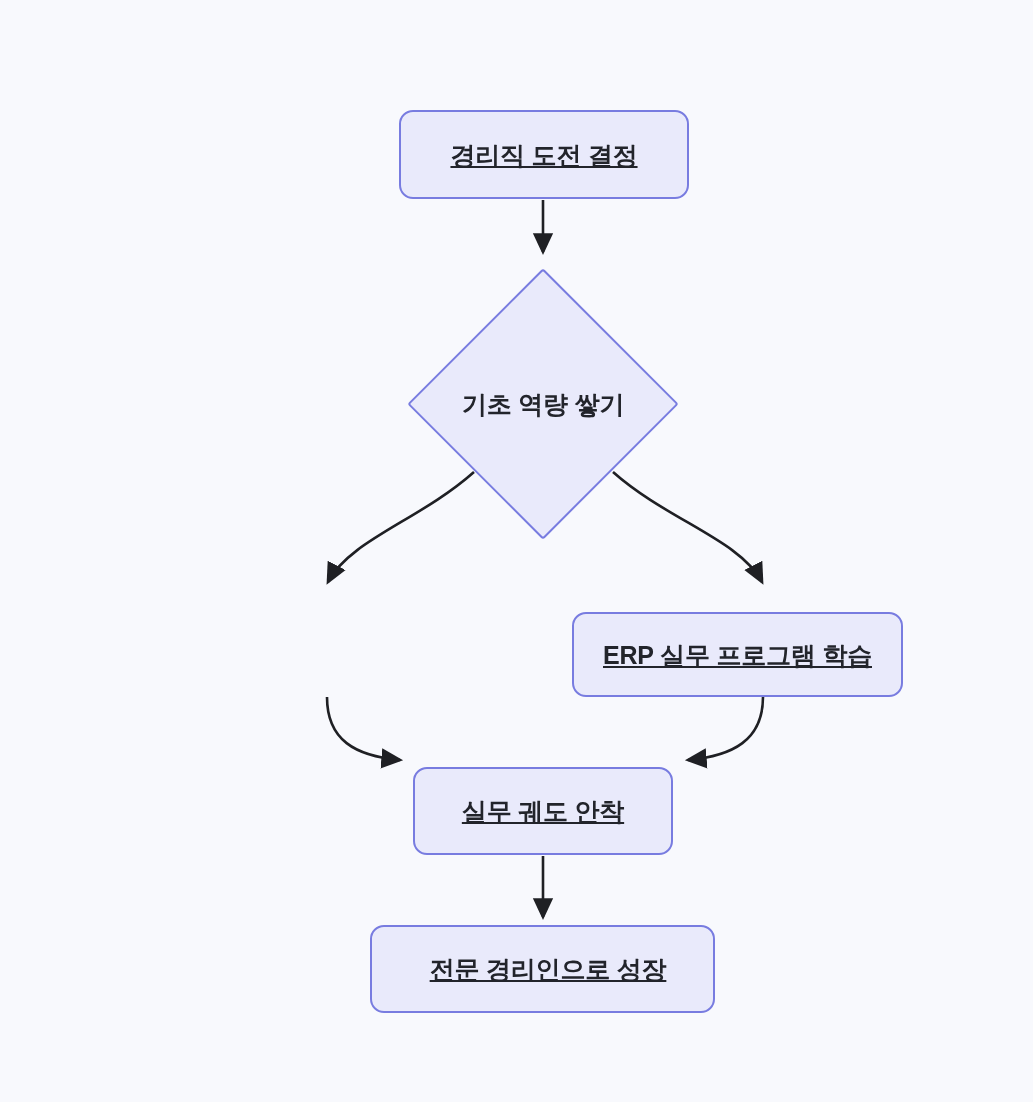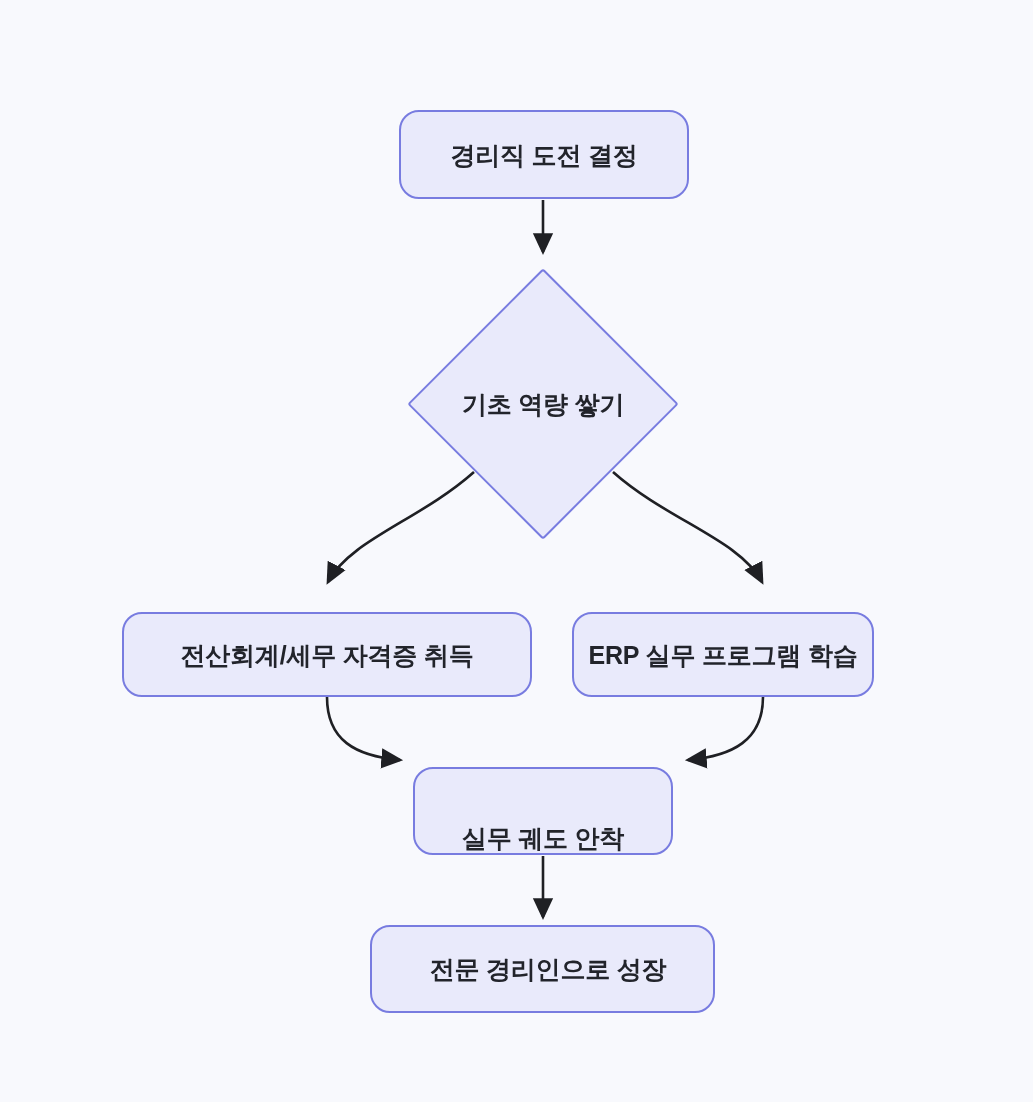--- a/index.html
+++ b/index.html
@@ -34,41 +34,42 @@
     background: #e9eafb;
     border: 2px solid #787ce0;
     color: #22242b;
     font-size: 25px;
     font-weight: bold;
     letter-spacing: -0.2px;
     text-align: center;
     z-index: 2;
   }
   .node.rounded {
-    border-radius: 20px;
+    border-radius: 14px;
+    text-decoration: underline;
   }
   .node-label {
     display: block;
     line-height: 1.2;
     white-space: nowrap;
   }
   
   .node.diamond {
     border-radius: 3px;
     transform: rotate(45deg);
   }
   .node.diamond .node-label {
     transform: rotate(-45deg);
   }
 
   #node-start    { left: 399px; top: 110px;  width: 290px; height: 89px; }
   #node-decision { left: 447px; top: 308px;  width: 192px; height: 192px; }
   #node-cert     { left: 122px; top: 612px;  width: 410px; height: 85px; }
-  #node-erp      { left: 572px; top: 612px;  width: 302px; height: 85px; }
-  #node-settle   { left: 413px; top: 767px;  width: 260px; height: 88px; align-items: flex-end; }
+  #node-erp      { left: 572px; top: 612px;  width: 331px; height: 85px; }
+  #node-settle   { left: 413px; top: 767px;  width: 260px; height: 88px; }
   #node-grow     { left: 370px; top: 925px;  width: 345px; height: 88px; padding-left: 11px; }
 </style>
 </head>
 <body>
 
 <div id="flowchart-root">
 
   <svg id="edge-layer" viewBox="0 0 1033 1102" width="1033" height="1102" xmlns="http://www.w3.org/2000/svg">
     <defs>
       <marker id="arrowhead" markerWidth="9" markerHeight="9" refX="7.2" refY="4.5" orient="auto" markerUnits="strokeWidth">
@@ -90,23 +91,20 @@
   </svg>
 
   <div id="node-start" class="node rounded">
     <span class="node-label">경리직 도전 결정</span>
   </div>
 
   <div id="node-decision" class="node diamond">
     <span class="node-label">기초 역량 쌓기</span>
   </div>
 
-  <div id="node-cert" class="node rounded">
-    <span class="node-label">전산회계/세무 자격증 취득</span>
-  </div>
 
   <div id="node-erp" class="node rounded">
     <span class="node-label">ERP 실무 프로그램 학습</span>
   </div>
 
   <div id="node-settle" class="node rounded">
     <span class="node-label">실무 궤도 안착</span>
   </div>
 
   <div id="node-grow" class="node rounded">

